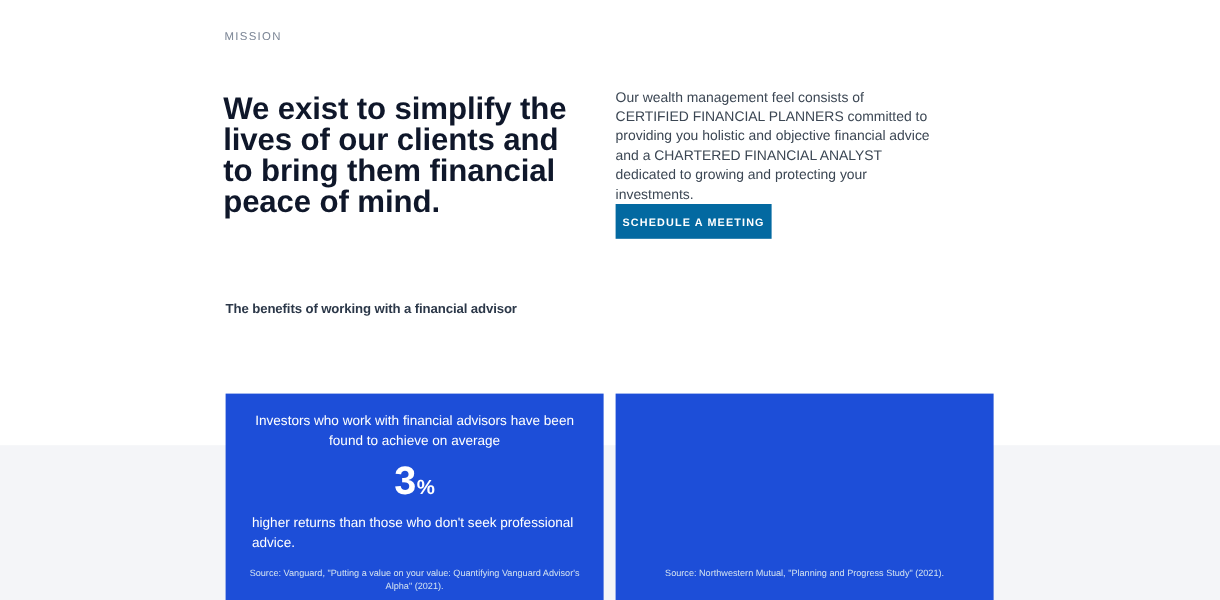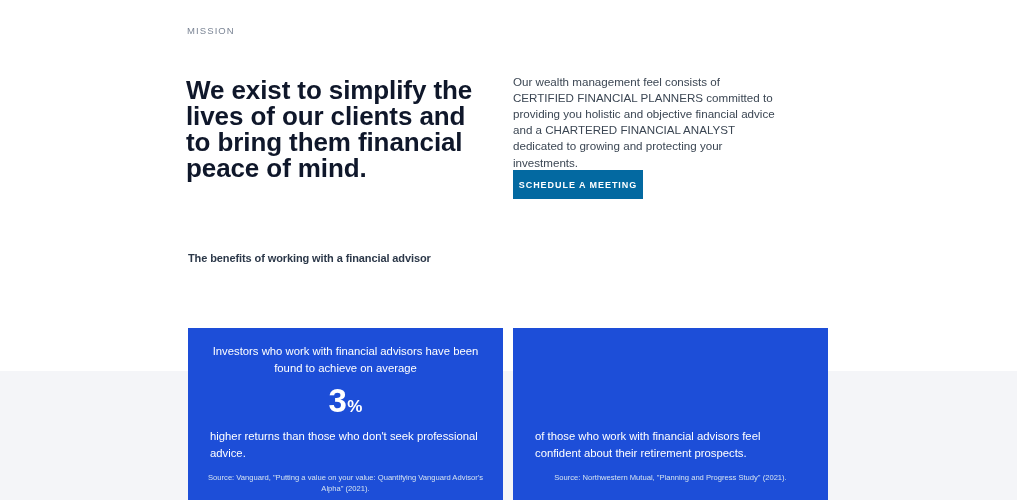--- a/index.html
+++ b/index.html
@@ -184,20 +184,19 @@
       <div class="card">
         <div class="card-top">Investors who work with financial advisors have been found to achieve on average</div>
         <div class="card-stat">
           <span class="num">3</span><span class="pct">%</span>
         </div>
         <div class="card-bottom">higher returns than those who don't seek professional advice.</div>
         <div class="card-source">Source: Vanguard, "Putting a value on your value: Quantifying Vanguard Advisor's Alpha" (2021).</div>
       </div>
 
       <div class="card">
-        <div class="card-bottom">of those who work with financial advisors feel confident about their retirement prospects.</div>
         <div class="card-source">Source: Northwestern Mutual, "Planning and Progress Study" (2021).</div>
       </div>
 
     </div>
 
   </div>
 </div>
 
 </body></html>

